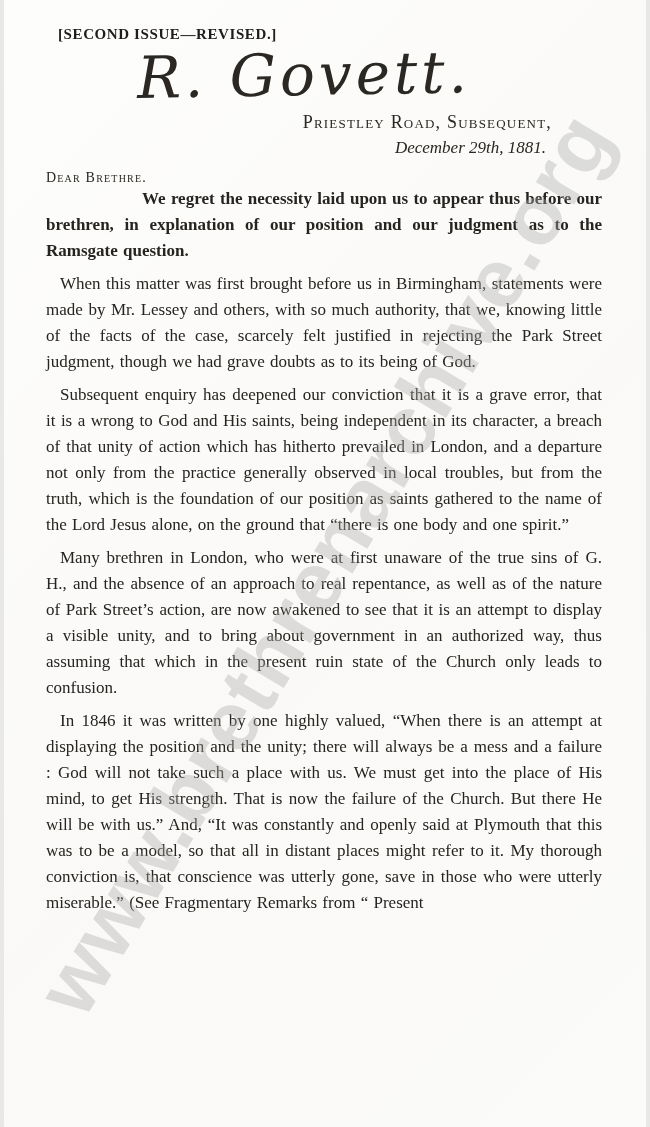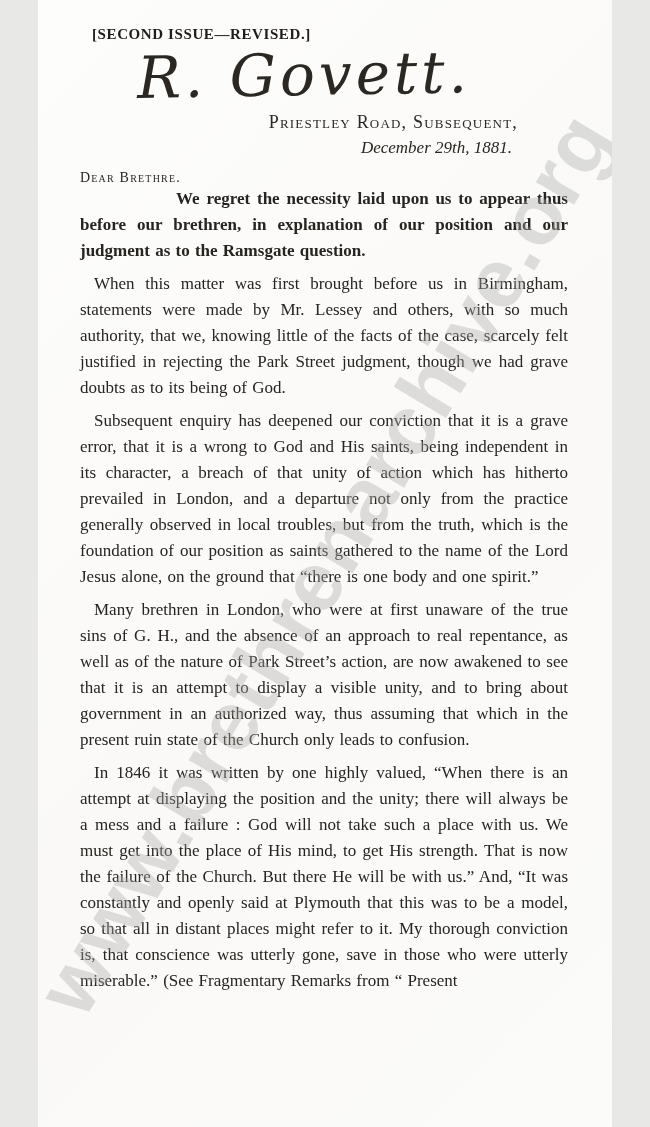--- a/index.html
+++ b/index.html
@@ -2,21 +2,21 @@
 <html><head>
 <meta charset="utf-8">
 <style>
   html, body {
     margin: 0;
     padding: 0;
     background: #e8e8e6;
   }
   .page {
     position: relative;
-    width: 574px;
+    width: 642px;
     height: 1127px;
     margin: 0 auto;
     background: linear-gradient(135deg, #fdfdfc 0%, #faf9f7 55%, #fbfbf9 100%);
     overflow: hidden;
     font-family: "Liberation Serif", "DejaVu Serif", serif;
     color: #262420;
   }
   .content {
     position: relative;
     padding: 26px 44px 0 42px;

